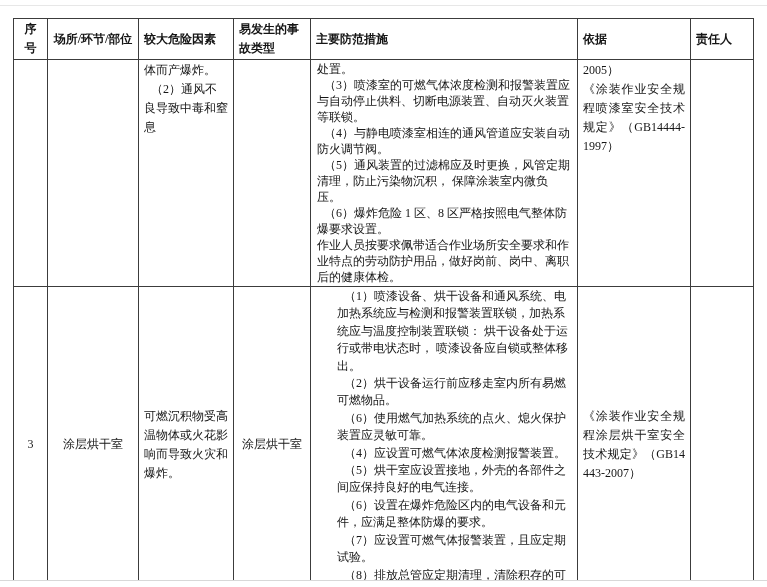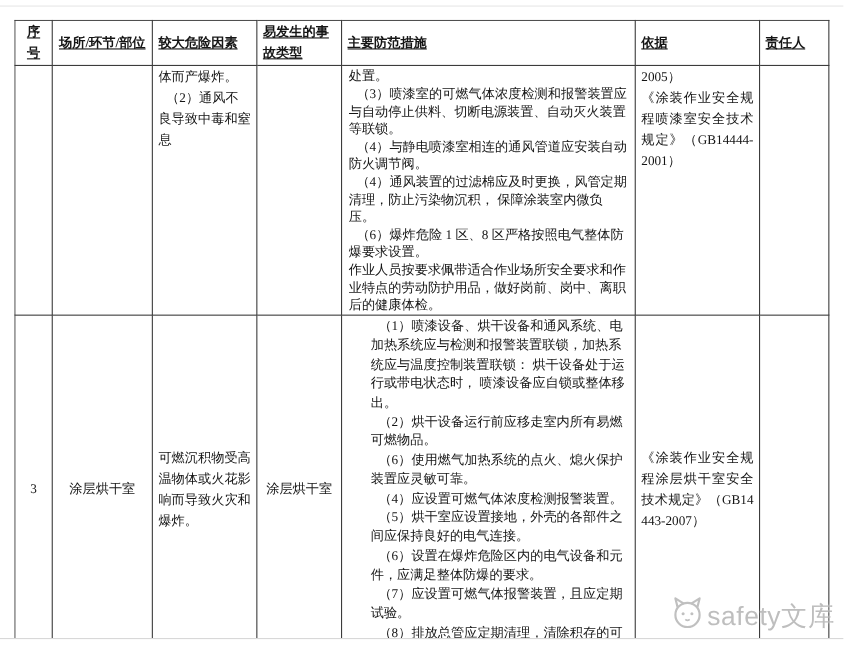--- a/index.html
+++ b/index.html
@@ -12,21 +12,21 @@
   .edge-bottom { top:580px; background:#d8d8d8; }
 
   .tbl-clip { position:absolute; left:13px; top:18px; width:742px; height:563px; overflow:hidden; }
   table.grid { border-collapse:collapse; table-layout:fixed; width:740px; }
   .grid th, .grid td {
     border:1px solid #3c3c3c; font-size:12px; line-height:19px;
     padding:1px 5px; vertical-align:middle; overflow:hidden; word-break:break-all;
   }
   .grid th { font-weight:bold; text-align:left; }
   .grid th.ac { text-align:center; }
-  tr.r-head  { height:36px;text-decoration:underline; }
+  tr.r-head  { height:36px; }
   tr.r-cont  { height:192px; }
   tr.r-three { height:261px; }
   tr.r-sect  { height:21px; }
 
   td.top { vertical-align:top; }
   td.ac  { text-align:center; }
   td.measures { vertical-align:top; padding:1px 7px 1px 6px; }
   tr.r-cont  td.measures p { line-height:16px; }
   tr.r-three td.measures p { line-height:17.4px;margin-left:20px; }
   .grid p { margin:0; }
@@ -79,27 +79,27 @@
         <td class="top"></td>
         <td class="top">
           <p>体而产爆炸。</p>
           <p class="indent">（2）通风不良导致中毒和窒息</p>
         </td>
         <td class="top"></td>
         <td class="measures">
           <p>处置。</p>
           <p class="indent">（3）喷漆室的可燃气体浓度检测和报警装置应与自动停止供料、切断电源装置、自动灭火装置等联锁。</p>
           <p class="indent">（4）与静电喷漆室相连的通风管道应安装自动防火调节阀。</p>
-          <p class="indent">（4）通风装置的过滤棉应及时更换，风管定期清理，防止污染物沉积， 保障涂装室内微负压。</p>
+          <p class="indent">（5）通风装置的过滤棉应及时更换，风管定期清理，防止污染物沉积， 保障涂装室内微负压。</p>
           <p class="indent">（6）爆炸危险 1 区、8 区严格按照电气整体防爆要求设置。</p>
           <p>作业人员按要求佩带适合作业场所安全要求和作业特点的劳动防护用品，做好岗前、岗中、离职后的健康体检。</p>
         </td>
         <td class="top basis-just">
           <p>2005）</p>
-          <p>《涂装作业安全规程喷漆室安全技术规定》（GB14444-2001）</p>
+          <p>《涂装作业安全规程喷漆室安全技术规定》（GB14444-1997）</p>
         </td>
         <td class="top"></td>
       </tr>
 
       <tr class="r-three">
         <td class="ac">3</td>
         <td class="ac">涂层烘干室</td>
         <td>可燃沉积物受高温物体或火花影响而导致火灾和爆炸。</td>
         <td class="ac">涂层烘干室</td>
         <td class="measures">
@@ -119,28 +119,15 @@
       </tr>
 
       <tr class="r-sect">
         <td colspan="7">（四）危险化学品使用（清洗、蚀刻等）</td>
       </tr>
 
     </tbody>
       </table>
   </div>
 
-  <div class="watermark">
-    <span class="wm-logo">
-      <svg width="34" height="34" viewBox="0 0 34 34">
-        <circle cx="17" cy="19" r="11" fill="none" stroke="#b6b6b6" stroke-width="2"></circle>
-        <path d="M8 12 L6 4 L14 9" fill="none" stroke="#b6b6b6" stroke-width="2" stroke-linejoin="round"></path>
-        <path d="M26 12 L28 4 L20 9" fill="none" stroke="#b6b6b6" stroke-width="2" stroke-linejoin="round"></path>
-        <circle cx="13" cy="18" r="1.4" fill="#b6b6b6"></circle>
-        <circle cx="21" cy="18" r="1.4" fill="#b6b6b6"></circle>
-        <path d="M15 23 q2 2 4 0" fill="none" stroke="#b6b6b6" stroke-width="1.5"></path>
-      </svg>
-    </span>
-    <span class="wm-text">safety文库</span>
-  </div>
 
   <div class="edge-line edge-bottom"></div>
 </div>
 
 </body></html>

